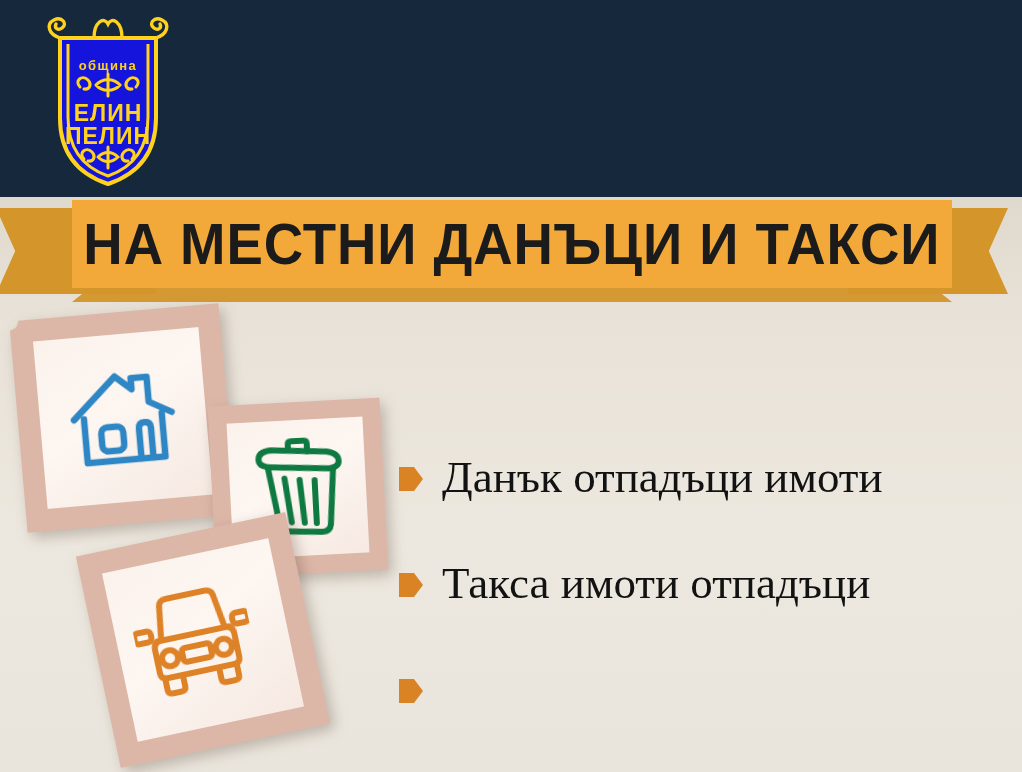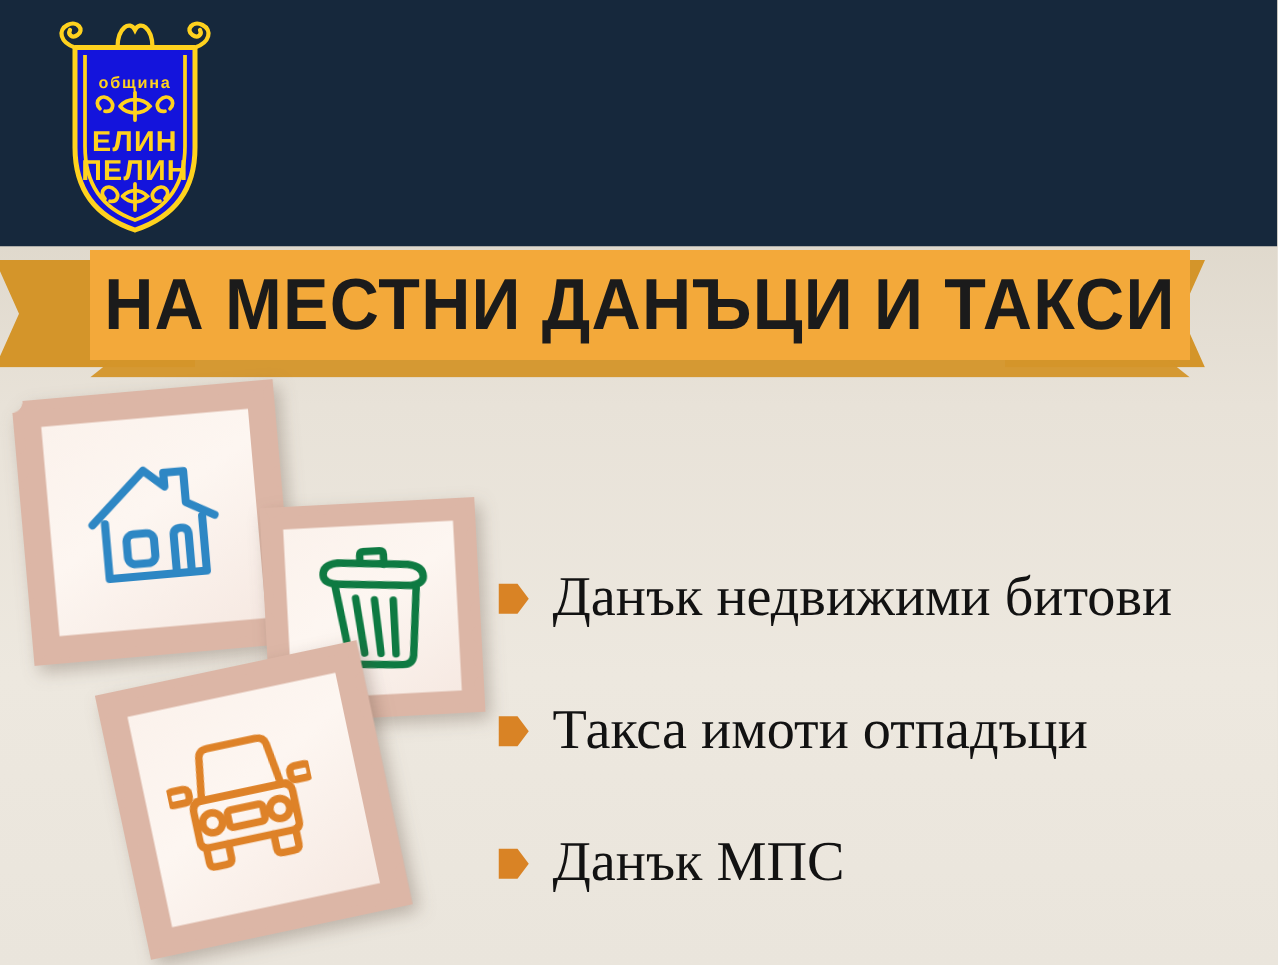--- a/index.html
+++ b/index.html
@@ -34,21 +34,21 @@
     font-size:60px;
     line-height:66px;
     letter-spacing:0.5px;
     transform:scaleX(0.88);
     white-space:nowrap;
     text-align:center;
   }
 
   
   .ribbon{
-    position:absolute;left:0;top:196px;width:960px;height:112px;
+    position:absolute;left:0;top:196px;width:960px;height:112px;padding-left:44px;
   }
   .ribbon-tail{
     position:absolute;top:12px;width:160px;height:86px;
     background:#D4952A;
   }
   .ribbon-tail.left{
     left:-4px;
     clip-path:polygon(0 0,100% 0,100% 100%,0 100%,12% 50%);
   }
   .ribbon-tail.right{
@@ -366,36 +366,35 @@
   </div>
 
   <div class="bullet-list">
 
     <div class="bullet-row">
       <span class="bullet-mark">
         <svg viewBox="0 0 26 30" aria-hidden="true">
           <path d="M1 3 L16 3 L25 15 L16 27 L1 27 Z" fill="#D98325"></path>
         </svg>
       </span>
-      <span class="bullet-label">Данък недвижими битови</span>
+      <span class="bullet-label">Данък отпадъци имоти</span>
     </div>
 
     <div class="bullet-row">
       <span class="bullet-mark">
         <svg viewBox="0 0 26 30" aria-hidden="true">
           <path d="M1 3 L16 3 L25 15 L16 27 L1 27 Z" fill="#D98325"></path>
         </svg>
       </span>
       <span class="bullet-label">Такса имоти отпадъци</span>
     </div>
 
     <div class="bullet-row">
       <span class="bullet-mark">
         <svg viewBox="0 0 26 30" aria-hidden="true">
           <path d="M1 3 L16 3 L25 15 L16 27 L1 27 Z" fill="#D98325"></path>
         </svg>
       </span>
-      <span class="bullet-label">Данък МПС</span>
     </div>
 
   </div>
 
 </div>
 
 </body></html>

